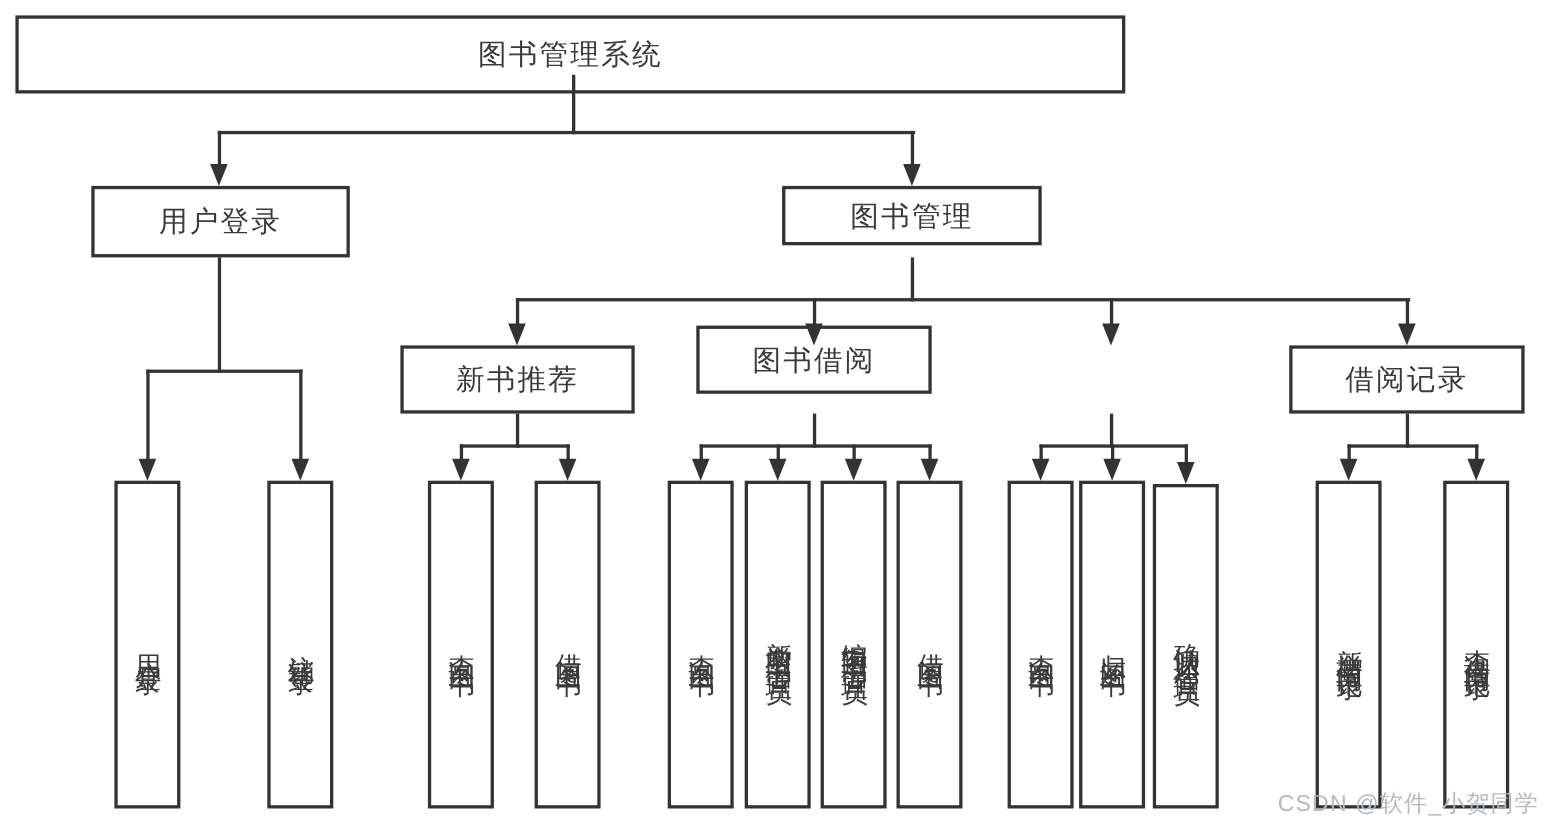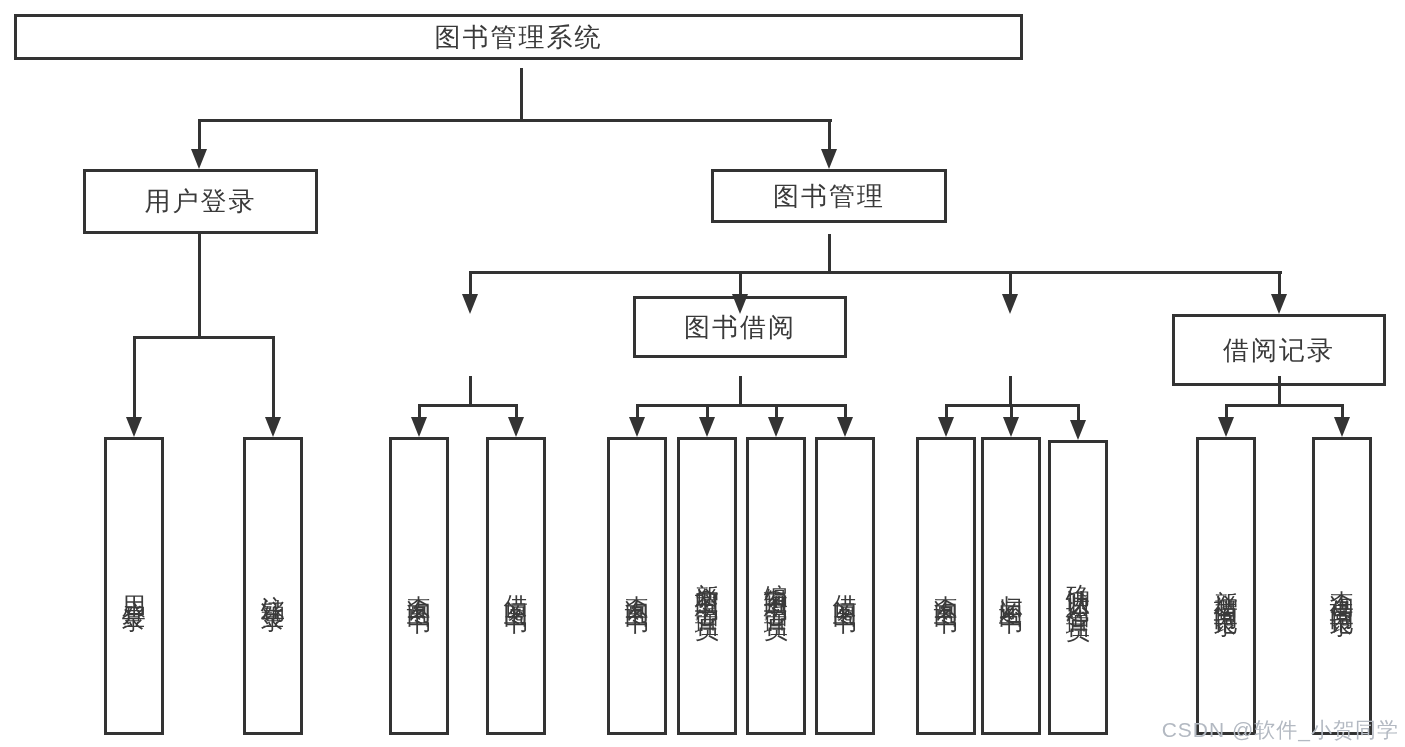--- a/index.html
+++ b/index.html
@@ -27,35 +27,38 @@
   .watermark{
     position:absolute;right:6px;bottom:3px;z-index:10;
     font-size:21px;color:#b3b9c2;letter-spacing:1px;white-space:nowrap;
   }
 </style>
 </head>
 <body>
 
 <div class="canvas">
 
-  <div class="box hbox" style="left:14px;top:14px;width:1009px;height:46px">
+  <div class="box hbox" style="left:14px;top:14px;width:1009px;height:71px">
     <span>图书管理系统</span>
   </div>
 
   <div class="box hbox" style="left:83px;top:169px;width:235px;height:65px">
     <span>用户登录</span>
   </div>
   <div class="box hbox" style="left:711px;top:169px;width:236px;height:54px">
     <span>图书管理</span>
   </div>
 
+  <div class="box hbox" style="left:364px;top:314px;width:213px;height:62px">
+    <span>新书推荐</span>
+  </div>
   <div class="box hbox" style="left:633px;top:296px;width:214px;height:62px">
     <span>图书借阅</span>
   </div>
-  <div class="box hbox" style="left:1172px;top:314px;width:214px;height:72px">
+  <div class="box hbox" style="left:1172px;top:314px;width:214px;height:62px">
     <span>借阅记录</span>
   </div>
 
   <div class="box vbox" style="left:104px;top:437px;width:60px;height:298px">
     <span class="vtext">用户登录</span>
   </div>
   <div class="box vbox" style="left:243px;top:437px;width:60px;height:298px">
     <span class="vtext">注销登录</span>
   </div>
 

